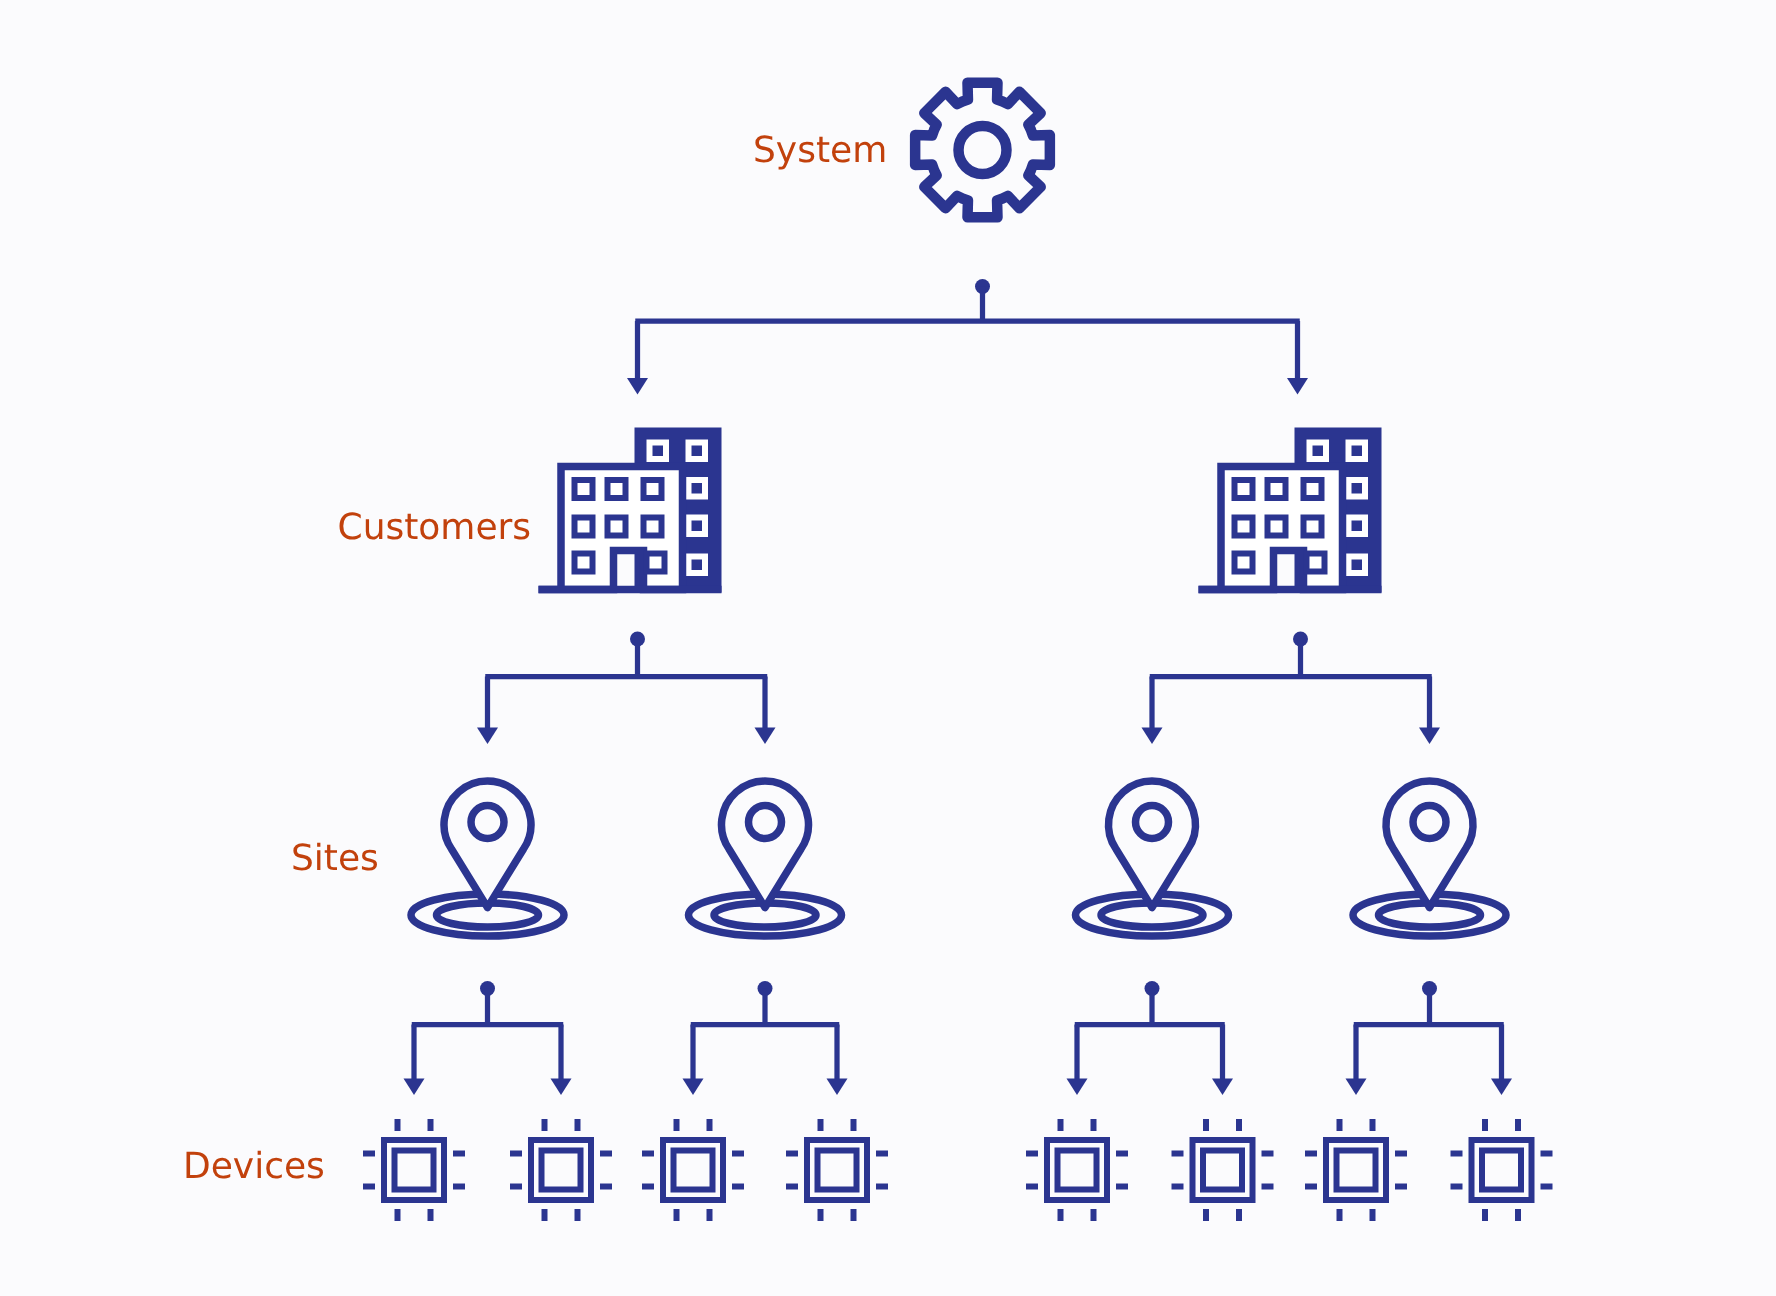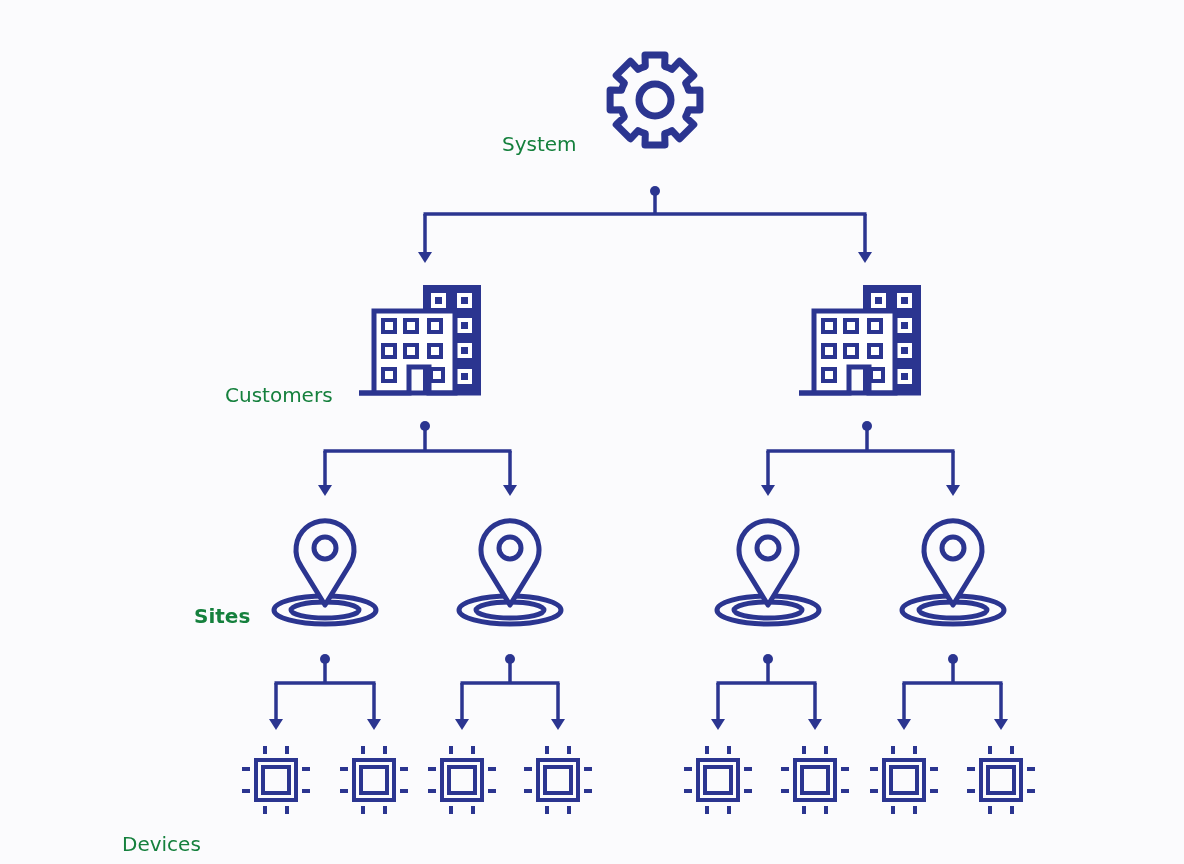--- a/index.html
+++ b/index.html
@@ -1,27 +1,27 @@
 <!DOCTYPE html>
 <html><head>
   <meta charset="utf-8">
   <style>
     html, body { margin: 0; padding: 0; background: #fbfbfd; }
     body { width: 1184px; height: 864px; overflow: hidden; position: relative; font-family: "DejaVu Sans", sans-serif; }
     #canvas { position: absolute; left: 0; top: 0; }
-    .lvl-label { position: absolute; color: #15803d; font-size: 20px; white-space: nowrap; transform: translateY(-50%); margin-top: 44px; }
+    .lvl-label { position: absolute; color: #c2410c; font-size: 24px; white-space: nowrap; transform: translateY(-50%); }
   </style>
 </head>
 <body>
 
 <div id="labels">
   <div class="lvl-label" style="left:502px;top:100px;">System</div>
   <div class="lvl-label" style="left:225px;top:351px;">Customers</div>
-  <div class="lvl-label" style="left:194px;top:572px;font-weight:bold;">Sites</div>
-  <div class="lvl-label" style="left:122px;top:800px;">Devices</div>
+  <div class="lvl-label" style="left:194px;top:572px;">Sites</div>
+  <div class="lvl-label" style="left:122px;top:777px;">Devices</div>
 </div>
 
 <svg id="canvas" width="1184" height="864" viewBox="0 0 1184 864" xmlns="http://www.w3.org/2000/svg">
     <g>
       <circle cx="655" cy="191" r="5" fill="#2b3590"></circle>
       <line x1="655" y1="191" x2="655" y2="214" stroke="#2b3590" stroke-width="3.5"></line>
       <line x1="423.5" y1="214" x2="866.5" y2="214" stroke="#2b3590" stroke-width="3.5"></line>
       <line x1="425" y1="214" x2="425" y2="255" stroke="#2b3590" stroke-width="3.5"></line>
       <path d="M418 252 L432 252 L425 263 Z" fill="#2b3590"></path>
       <line x1="865" y1="214" x2="865" y2="255" stroke="#2b3590" stroke-width="3.5"></line>

